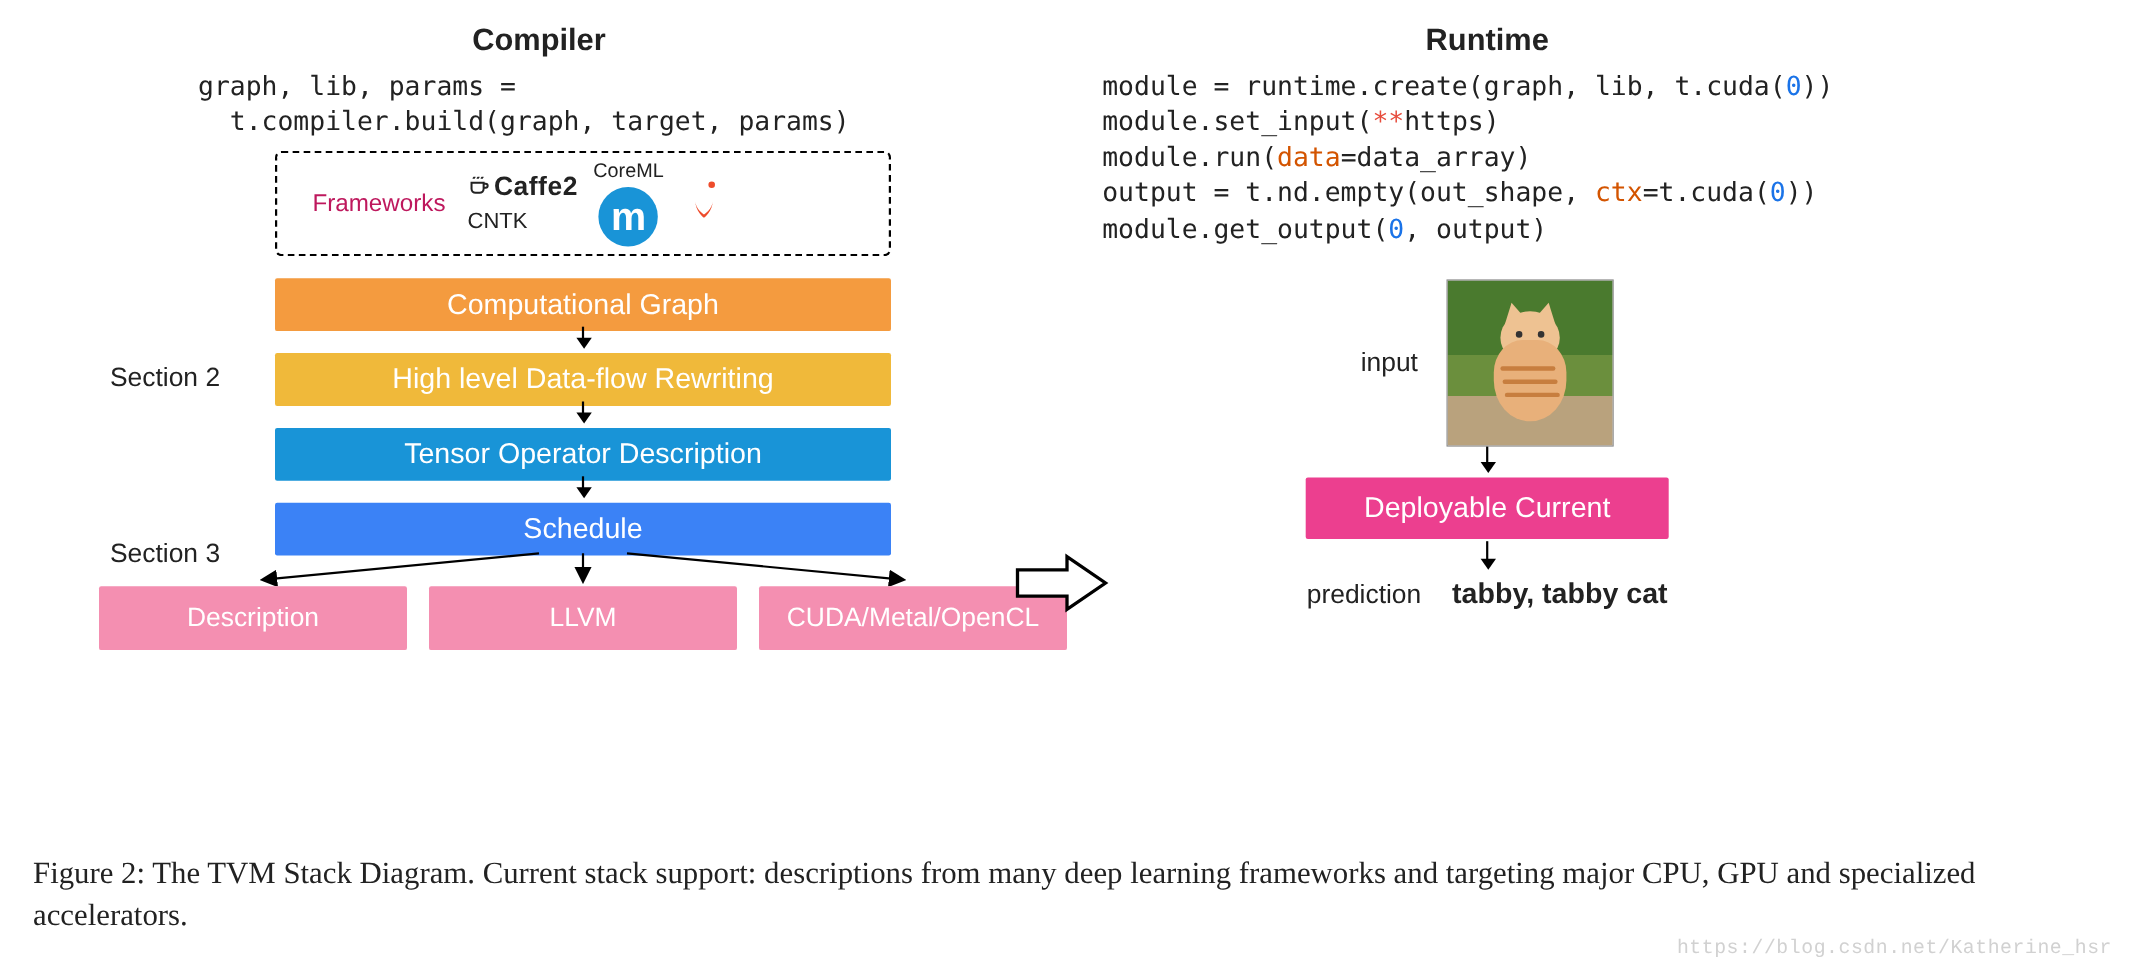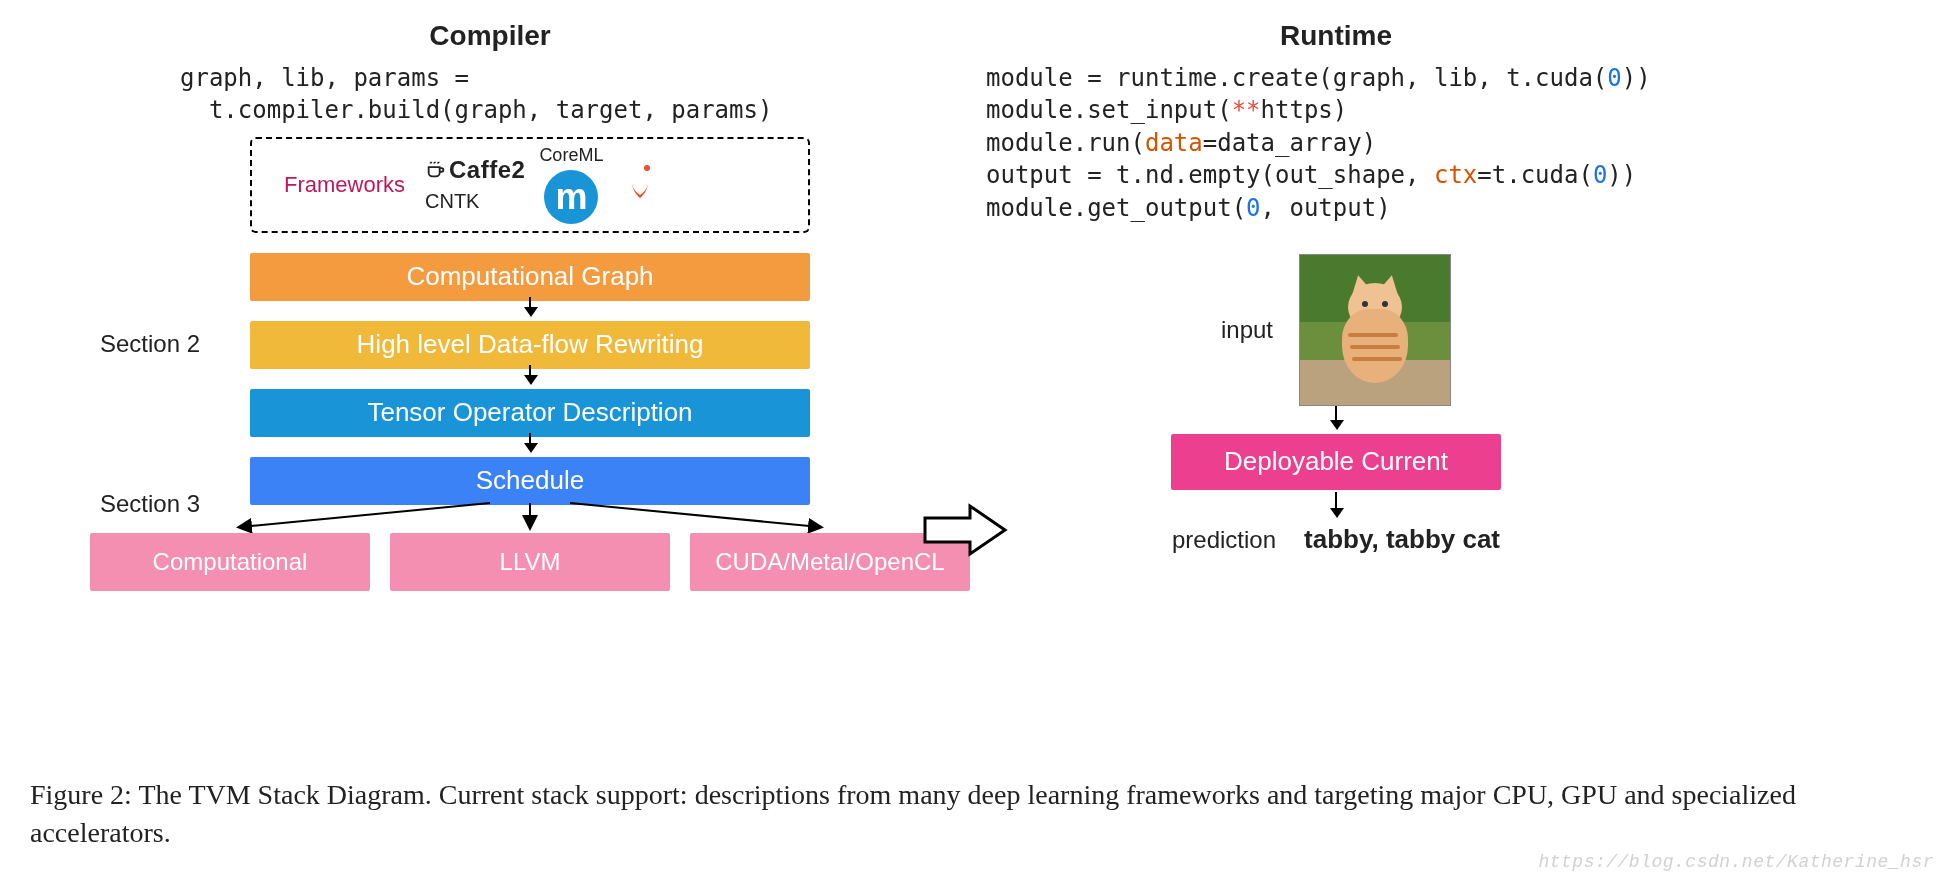--- a/index.html
+++ b/index.html
@@ -12,21 +12,21 @@
   .page {
     width: 1940px;
     height: 880px;
     position: relative;
     box-sizing: border-box;
     padding: 20px 40px 0 40px;
   }
   .cols {
     display: flex;
     flex-direction: row;
-    gap: 36px;
+    gap: 52px;
   }
   .col-left {
     flex: 0 0 900px;
     position: relative;
   }
   .col-right {
     flex: 0 0 720px;
     position: relative;
   }
   .col-title {
@@ -275,27 +275,26 @@
     left: 30px;
     right: 30px;
     bottom: 28px;
     font-family: "Times New Roman", Times, serif;
     font-size: 28px;
     line-height: 1.35;
     color: #222;
   }
   .watermark {
     position: absolute;
-    right: 6px;
+    right: 20px;
     bottom: 8px;
     font-size: 18px;
     color: #d1d1d1;
     font-family: "Courier New", monospace;
     letter-spacing: 0.5px;
-    font-style: italic;
   }
 </style>
 </head>
 <body>
 
 <div class="page">
   <div class="cols">
 
     <div class="col-left">
       <div class="col-title">Compiler</div>
@@ -356,21 +355,21 @@
               </marker>
             </defs>
             <line x1="400" y1="2" x2="150" y2="26" stroke="#000" stroke-width="2" marker-end="url(#ah)"></line>
             <line x1="440" y1="2" x2="440" y2="26" stroke="#000" stroke-width="2" marker-end="url(#ah)"></line>
             <line x1="480" y1="2" x2="730" y2="26" stroke="#000" stroke-width="2" marker-end="url(#ah)"></line>
           </svg>
         </div>
 
         <div class="targets-row">
           <div class="target">
-              <span>Computational</span>
+              <span>Description</span>
             </div>
           <div class="target">
               <span>LLVM</span>
             </div>
           <div class="target">
               <span>CUDA/Metal/OpenCL</span>
             </div>
         </div>
       </div>
     </div>

